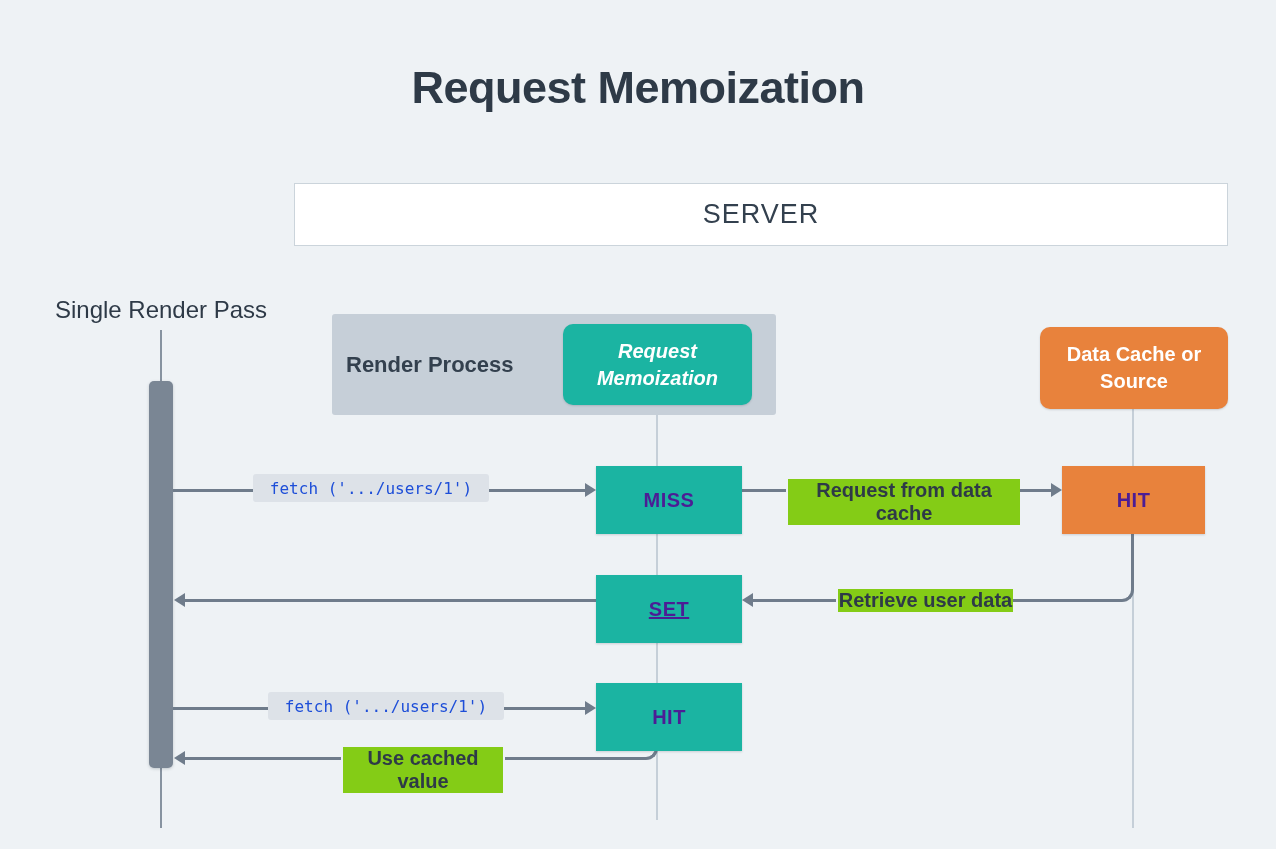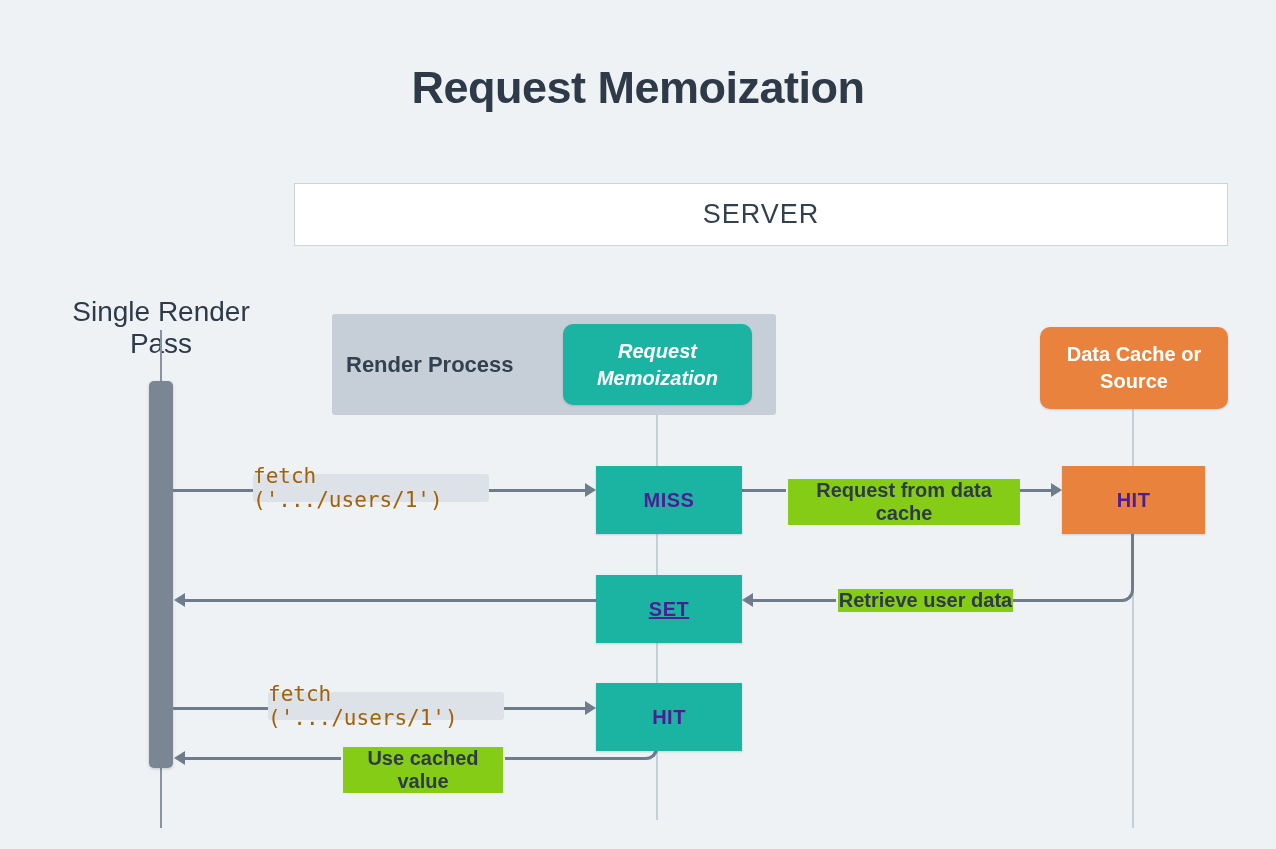--- a/index.html
+++ b/index.html
@@ -29,21 +29,21 @@
     border:1px solid #CBD4DB;
     display:flex; align-items:center; justify-content:center;
     font-size:27px; font-weight:400; letter-spacing:1px;
     color:#33404E;
   }
 
   
   .lane-label {
     left:40px; top:296px; width:242px;
     text-align:center;
-    font-size:28px; font-weight:500;
+    font-size:24px; font-weight:500;
     color:#2E3A47;
   }
   .stem { width:2px; background:#8793A0; z-index:1; }
   .activation-bar {
     left:149px; top:381px; width:24px; height:387px;
     background:#7A8694; border-radius:5px;
     box-shadow:0 1px 3px rgba(60,70,85,.25);
     z-index:2;
   }
 
@@ -92,21 +92,21 @@
     border-bottom:3px solid #6F7C8B;
     border-bottom-right-radius:12px;
     z-index:2;
   }
 
   .pill {
     height:28px;
     background:#DDE2E8; border-radius:3px;
     display:flex; align-items:center; justify-content:center;
     font-family:"DejaVu Sans Mono", monospace;
-    font-size:21px; color:#a16207;
+    font-size:16px; color:#1d4ed8;
     z-index:2;
   }
   .flow-label {
     font-size:20px; font-weight:600; color:#2E3A47;
     text-align:center; z-index:2; background:#84cc16;
   }
 </style>
 </head>
 <body>
 

